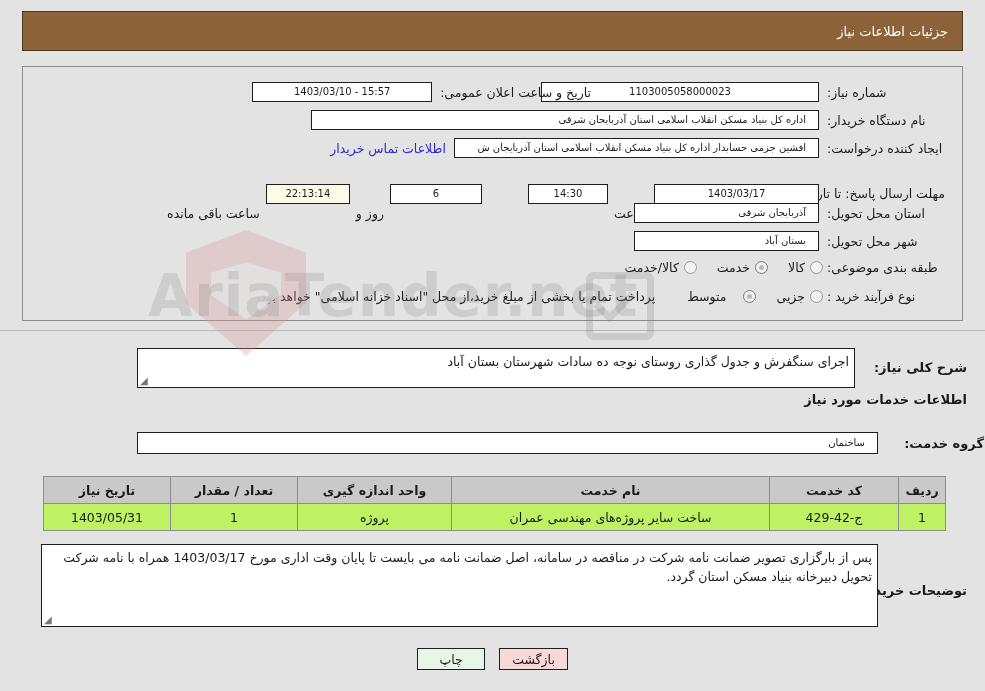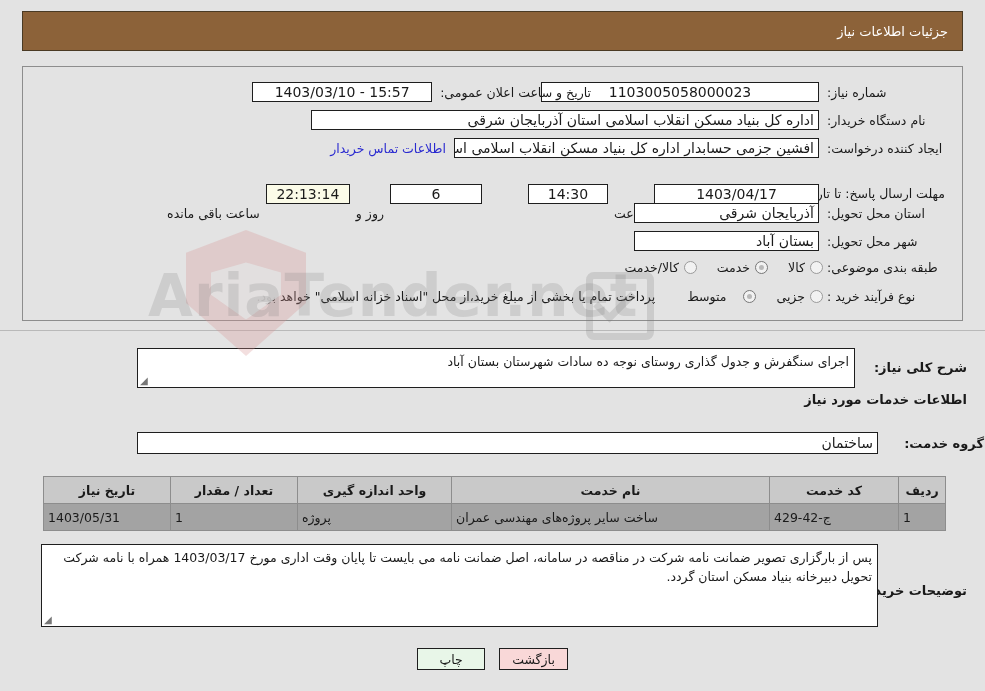--- a/index.html
+++ b/index.html
@@ -125,22 +125,22 @@
     text-align: left;
   }
   .lbl-w { width: 118px; display: inline-block; text-align: left; }
 
   .fld {
     box-sizing: border-box;
     border: 1px solid #1e1e1e;
     background: #ffffff;
     height: 20px;
     line-height: 18px;
-    font-size: 14px;
-    padding: 0 4px;
+    font-size: 10px;
+    padding: 0 12px;
     color: #1a1a1a;
     overflow: hidden;
     text-overflow: clip;
   }
   .fld.center { text-align: center; }
   .fld.right  { text-align: right; }
   .fld.timer  { background: #fbfbe8; text-align: center; }
 
   .mini-lbl { font-size: 12.5px; padding: 0 6px; margin-top: 40px; }
 
@@ -221,24 +221,24 @@
   table.grid th {
     background: #c9c9c9;
     border: 1px solid #8d8d8d;
     font-weight: bold;
     height: 26px;
     color: #1a1a1a;
     text-align: center;
     padding: 0 4px;
   }
   table.grid td {
-    background: #a3a3a3;
+    background: #bef264;
     border: 1px solid #8d8d8d;
     height: 26px;
-    text-align: left;
+    text-align: center;
     padding: 0 4px;
     color: #1a1a1a;
   }
 
   
   .btnbar {
     position: absolute;
     left: 0; right: 0;
     top: 648px;
     display: flex;
@@ -290,21 +290,21 @@
 </div>
 
 <div class="row" style="top:138px; right:40px;">
   <span class="lbl lbl-w">ایجاد کننده درخواست:</span>
   <span class="fld right" style="width:365px; margin-right:8px;">افشین جزمی حسابدار اداره کل بنیاد مسکن انقلاب اسلامی استان آذربایجان ش</span>
   <a class="link" style="margin-right:8px;" href="#">اطلاعات تماس خریدار</a>
 </div>
 
 <div class="row" style="top:166px; right:40px;">
   <span class="lbl lbl-w" style="line-height:1.25;">مهلت ارسال پاسخ: تا تاریخ:</span>
-  <span class="fld center" style="width:165px; margin-right:8px;">1403/04/17</span>
+  <span class="fld center" style="width:165px; margin-right:8px;">1403/03/17</span>
   <span class="mini-lbl">ساعت</span>
   <span class="fld center" style="width:80px;">14:30</span>
   <span class="fld center" style="width:92px; margin-right:46px;">6</span>
   <span class="mini-lbl">روز و</span>
   <span class="fld timer" style="width:84px;">22:13:14</span>
   <span class="mini-lbl">ساعت باقی مانده</span>
 </div>
 
 <div class="row" style="top:203px; right:40px;">
   <span class="lbl lbl-w">استان محل تحویل:</span>

